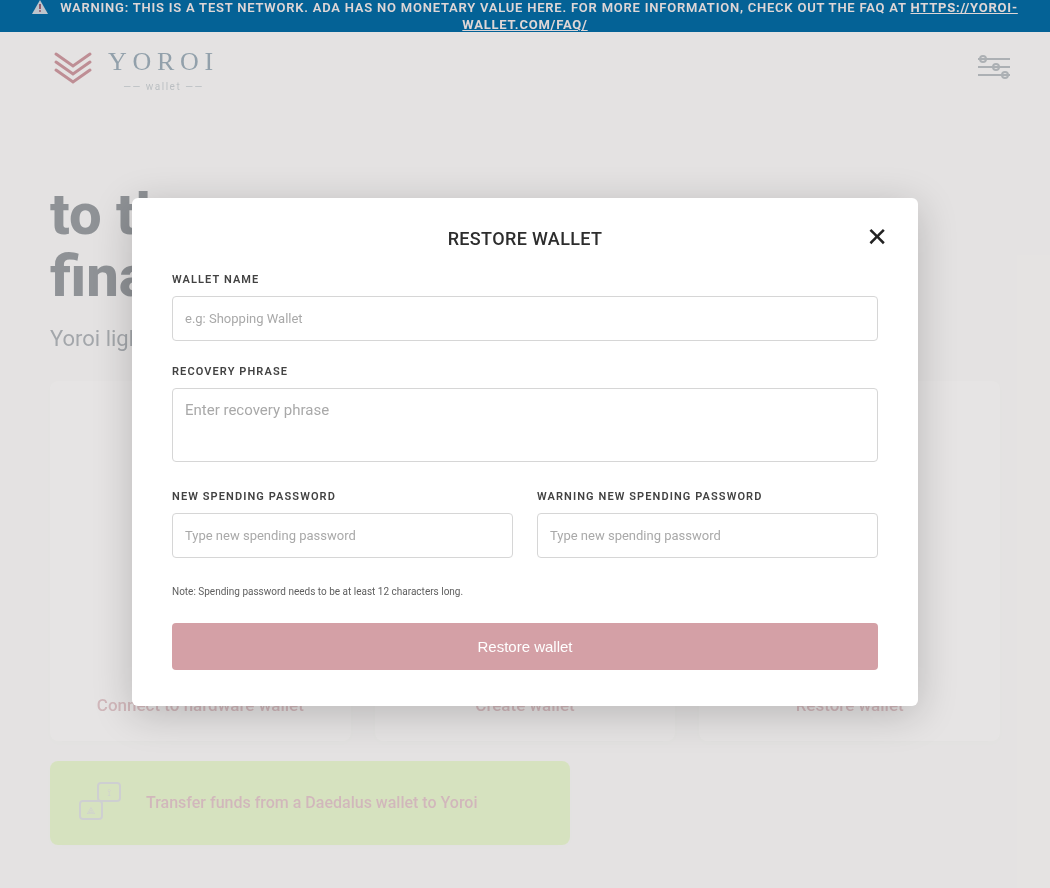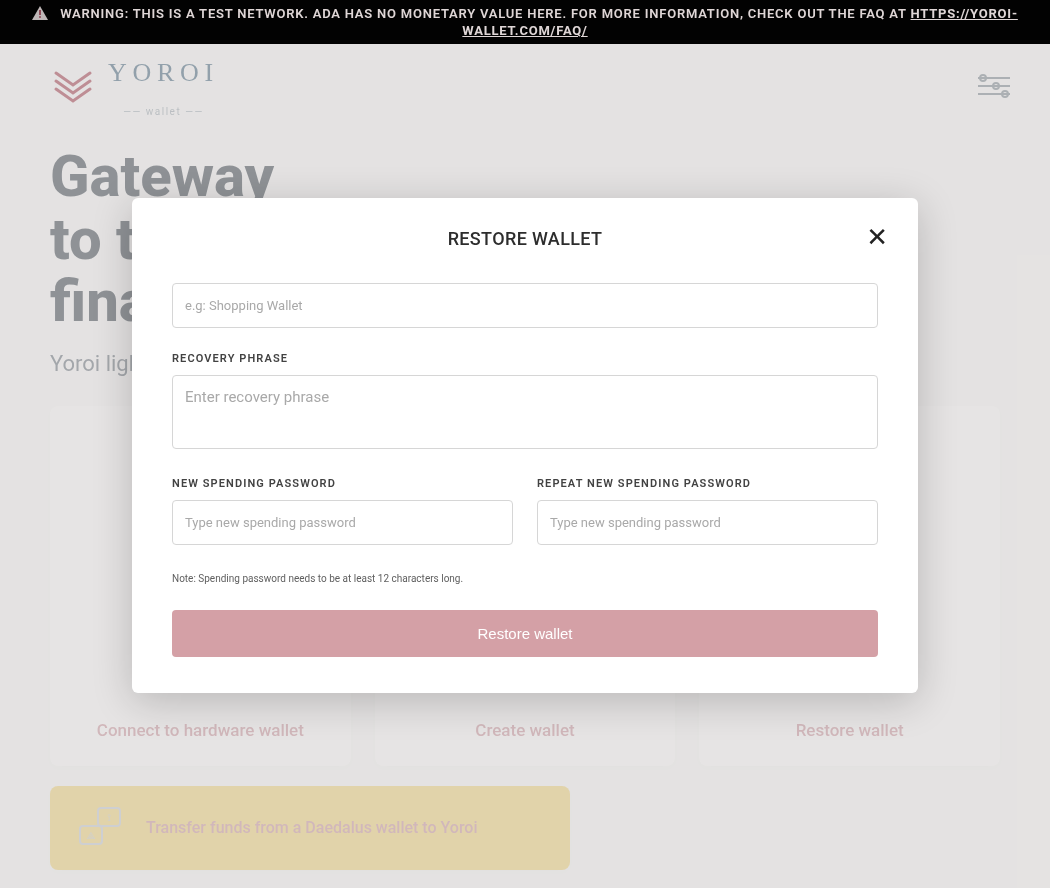--- a/index.html
+++ b/index.html
@@ -2,24 +2,24 @@
 <html><head>
 <meta charset="utf-8">
 <style>
   * { margin: 0; padding: 0; box-sizing: border-box; }
   html, body { width: 1050px; height: 888px; font-family: -apple-system, BlinkMacSystemFont, "Segoe UI", Roboto, sans-serif; overflow: hidden; }
   body { background: #f6f4f3; position: relative; }
 
   
   .warning-banner {
     width: 100%;
-    background: #000000;
+    background: #0369a1;
     color: #f0e7e7;
     text-align: center;
-    padding: 6px 20px;
+    padding: 0 20px;
     font-size: 13px;
     letter-spacing: 0.06em;
     font-weight: 600;
   }
   .warning-banner .tri {
     display: inline-block;
     vertical-align: middle;
     margin-right: 8px;
     opacity: 0.85;
   }
@@ -27,21 +27,21 @@
 
   
   .topbar {
     display: flex;
     align-items: center;
     justify-content: space-between;
     padding: 14px 40px 0 52px;
   }
   .logo-wrap { display: flex; align-items: center; gap: 14px; opacity: 0.5; }
   .logo-text { color: #46677f; font-size: 26px; letter-spacing: 0.22em; font-weight: 500; font-family: Georgia, serif; }
-  .logo-sub { text-align: center; color: #9da8b1; font-size: 10px; letter-spacing: 0.15em; margin-top: 18px;}
+  .logo-sub { text-align: center; color: #9da8b1; font-size: 10px; letter-spacing: 0.15em; margin-top: 4px;}
   .settings-icon { opacity: 0.35; cursor: pointer; }
 
   
   .hero {
     padding: 28px 50px 0 50px;
     opacity: 0.45;
   }
   .hero h1 {
     font-size: 58px;
     font-weight: 800;
@@ -74,21 +74,21 @@
     justify-content: flex-end;
     min-height: 360px;
   }
   .card-icon-slot { flex: 1; display: flex; align-items: center; justify-content: center; width: 100%; }
   .card-label { color: #a53e4f; font-size: 17px; font-weight: 500; margin-top: 18px; }
 
   
   .transfer-row {
     margin: 20px 50px 0 50px;
     opacity: 0.25;
-    background: #eab308;
+    background: #bef264;
     border-radius: 8px;
     padding: 20px 26px;
     display: flex;
     align-items: center;
     gap: 22px;
     width: 520px;
     box-shadow: 0 2px 10px rgba(0,0,0,0.05);
   }
   .transfer-label { color: #a53e4f; font-size: 16px; font-weight: 500; }
 
@@ -212,21 +212,21 @@
       <line x1="0" y1="12" x2="32" y2="12" stroke="#4a5a68" stroke-width="2"></line>
       <circle cx="18" cy="12" r="3" fill="none" stroke="#4a5a68" stroke-width="2"></circle>
       <line x1="0" y1="20" x2="32" y2="20" stroke="#4a5a68" stroke-width="2"></line>
       <circle cx="27" cy="20" r="3" fill="none" stroke="#4a5a68" stroke-width="2"></circle>
     </svg>
   </div>
 </div>
 
 <div class="hero">
   <h1>
-    <span>Gateway</span><br>
+    <br>
     <span>to the</span><br>
     <span>financial world</span>
   </h1>
   <p>Yoroi light wallet for Cardano</p>
 </div>
 
 <div class="cards">
   <div class="card">
     <div class="card-icon-slot">
       <span>
@@ -261,35 +261,36 @@
   </span>
   <span class="transfer-label">Transfer funds from a Daedalus wallet to Yoroi</span>
 </div>
 
 <div class="overlay">
   <div class="modal">
     <div class="modal-title">RESTORE WALLET</div>
     <div class="modal-close">✕</div>
 
     <div class="form-group">
+      <div class="form-label">WALLET NAME</div>
       <input class="text-input" type="text" placeholder="e.g: Shopping Wallet" style="">
     </div>
 
     <div class="form-group">
       <div class="form-label">RECOVERY PHRASE</div>
       <textarea class="recovery-input" placeholder="Enter recovery phrase" style=""></textarea>
     </div>
 
     <div class="two-col">
       <div class="form-group">
         <div class="form-label">NEW SPENDING PASSWORD</div>
         <input class="text-input" type="password" placeholder="Type new spending password" style="">
       </div>
       <div class="form-group">
-        <div class="form-label">REPEAT NEW SPENDING PASSWORD</div>
+        <div class="form-label">WARNING NEW SPENDING PASSWORD</div>
         <input class="text-input" type="password" placeholder="Type new spending password" style="">
       </div>
     </div>
 
     <div class="note">Note: Spending password needs to be at least 12 characters long.</div>
 
     <button class="restore-btn">Restore wallet</button>
   </div>
 </div>
 

